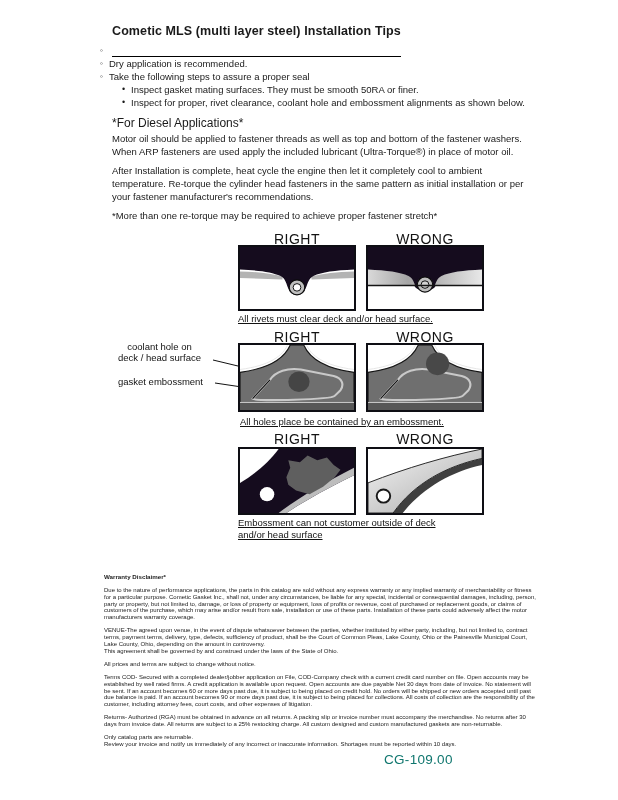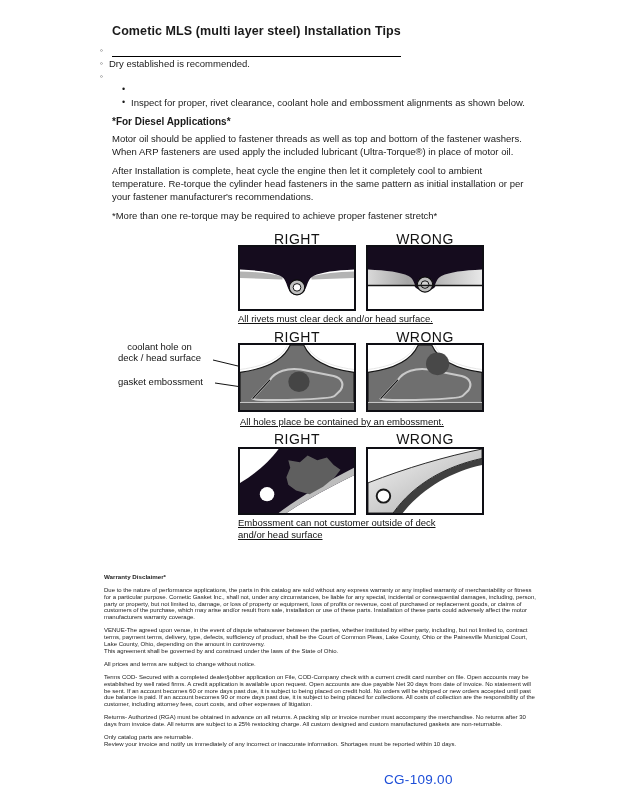--- a/index.html
+++ b/index.html
@@ -13,52 +13,54 @@
   .page-title{
     left:112px;top:24px;font-size:12.5px;font-weight:bold;
     border-bottom:1.5px solid #000;padding-bottom:18px;letter-spacing:.1px;
   }
   .tips{left:100px;top:44px;width:440px;font-size:9.5px;line-height:13px;}
   .tip-row{display:flex;}
   .tip-row .marker{width:9px;font-size:8px;line-height:13px;text-align:left;}
   .sub{margin-left:22px;}
   .sub .marker{font-size:9px;}
   
-  .diesel-heading{left:112px;top:116px;font-size:10px;font-weight:bold;}
+  .diesel-heading{left:112px;top:116px;font-size:12px;font-weight:normal;}
   .diesel-p{left:112px;width:424px;font-size:9.5px;line-height:13px;}
   
   .rw-label{width:118px;text-align:center;font-size:14px;color:#121212;letter-spacing:.5px;}
   .panel{width:114px;height:62px;border:2px solid #0e0e14;background:#fff;}
   .panel svg{display:block;width:100%;height:100%;}
   .caption{font-size:9.5px;line-height:11.5px;color:#121212;white-space:pre-line;text-decoration:underline;}
   .ann-label{font-size:9.5px;line-height:10.5px;text-align:center;white-space:pre-line;color:#121212;}
   
   .warranty{left:104px;top:574px;width:433px;font-size:6px;line-height:6.7px;color:#222;}
   .warranty .w-head{font-weight:bold;font-size:6.2px;margin:0 0 6.6px 0;}
   .warranty p{margin:0 0 6.6px 0;white-space:pre-line;}
-  .page-number{left:384px;top:772px;font-size:13.5px;color:#1d4ed8;letter-spacing:.3px;text-align:right;}
+  .page-number{left:384px;top:752px;font-size:13.5px;color:#0f766e;letter-spacing:.3px;text-align:right;}
 </style>
 </head>
 <body>
 
 <div class="abs page-title">Cometic MLS (multi layer steel) Installation Tips</div>
 
 <div class="abs tips">
   <div class="tip-row">
     <span class="marker">◦</span>
   </div>
   <div class="tip-row">
     <span class="marker">◦</span>
-    <span>Dry established is recommended.</span>
+    <span>Dry application is recommended.</span>
   </div>
   <div class="tip-row">
     <span class="marker">◦</span>
+    <span>Take the following steps to assure a proper seal</span>
   </div>
   <div class="tip-row sub">
     <span class="marker">•</span>
+    <span>Inspect gasket mating surfaces.  They must be smooth 50RA or finer.</span>
   </div>
   <div class="tip-row sub">
     <span class="marker">•</span>
     <span>Inspect for proper, rivet clearance, coolant hole and embossment alignments as shown below.</span>
   </div>
 </div>
 
 <div class="abs diesel-heading">*For Diesel Applications*</div>
 <div class="abs diesel-p" style="top:132px">Motor oil should be applied to fastener threads as well as top and bottom of the fastener washers. When ARP fasteners are used apply the included lubricant (Ultra-Torque®) in place of motor oil.</div>
 <div class="abs diesel-p" style="top:164px">After Installation is complete, heat cycle the engine then let it completely cool to ambient temperature. Re-torque the cylinder head fasteners in the same pattern as initial installation or per your fastener manufacturer's recommendations.</div>

